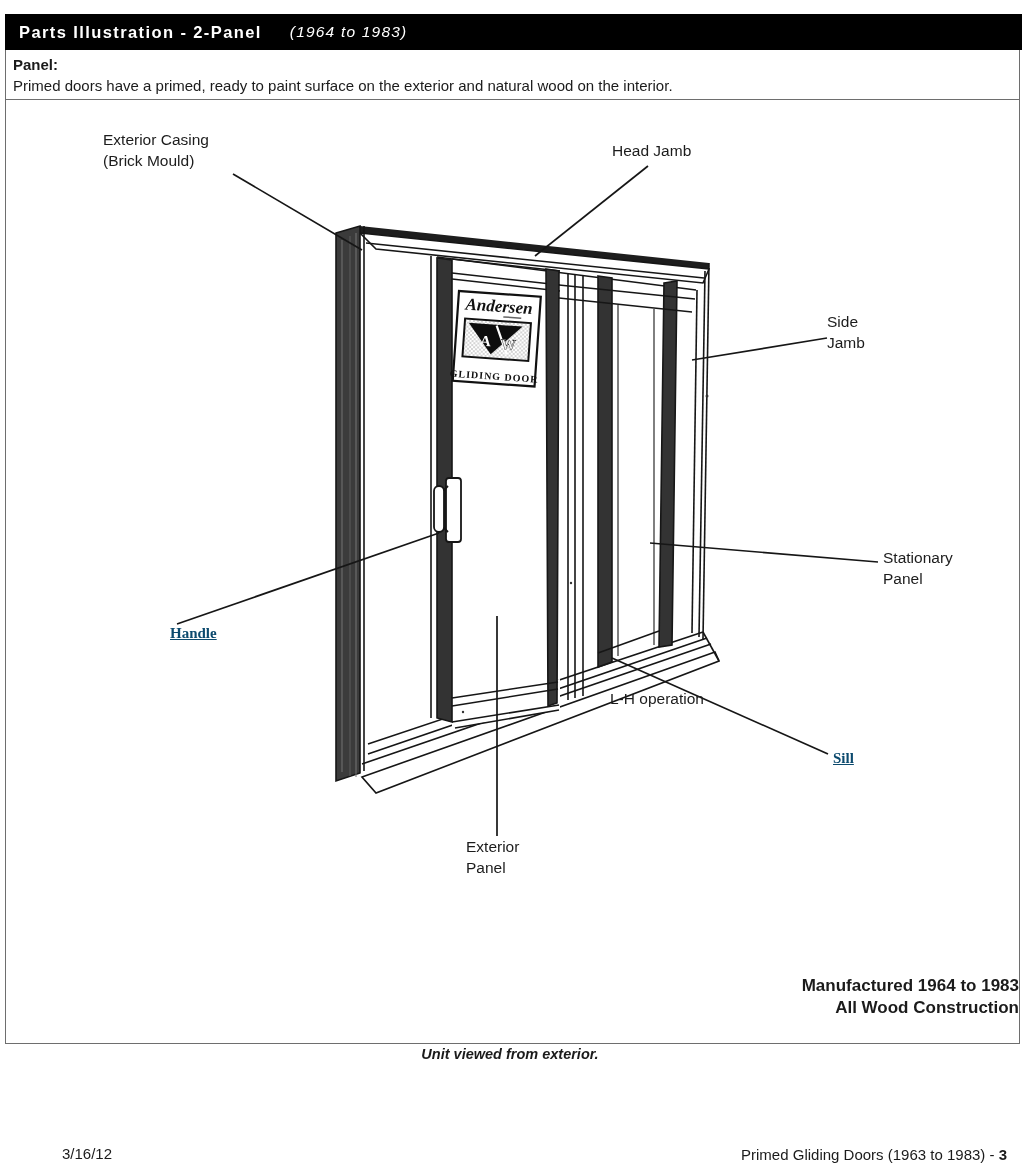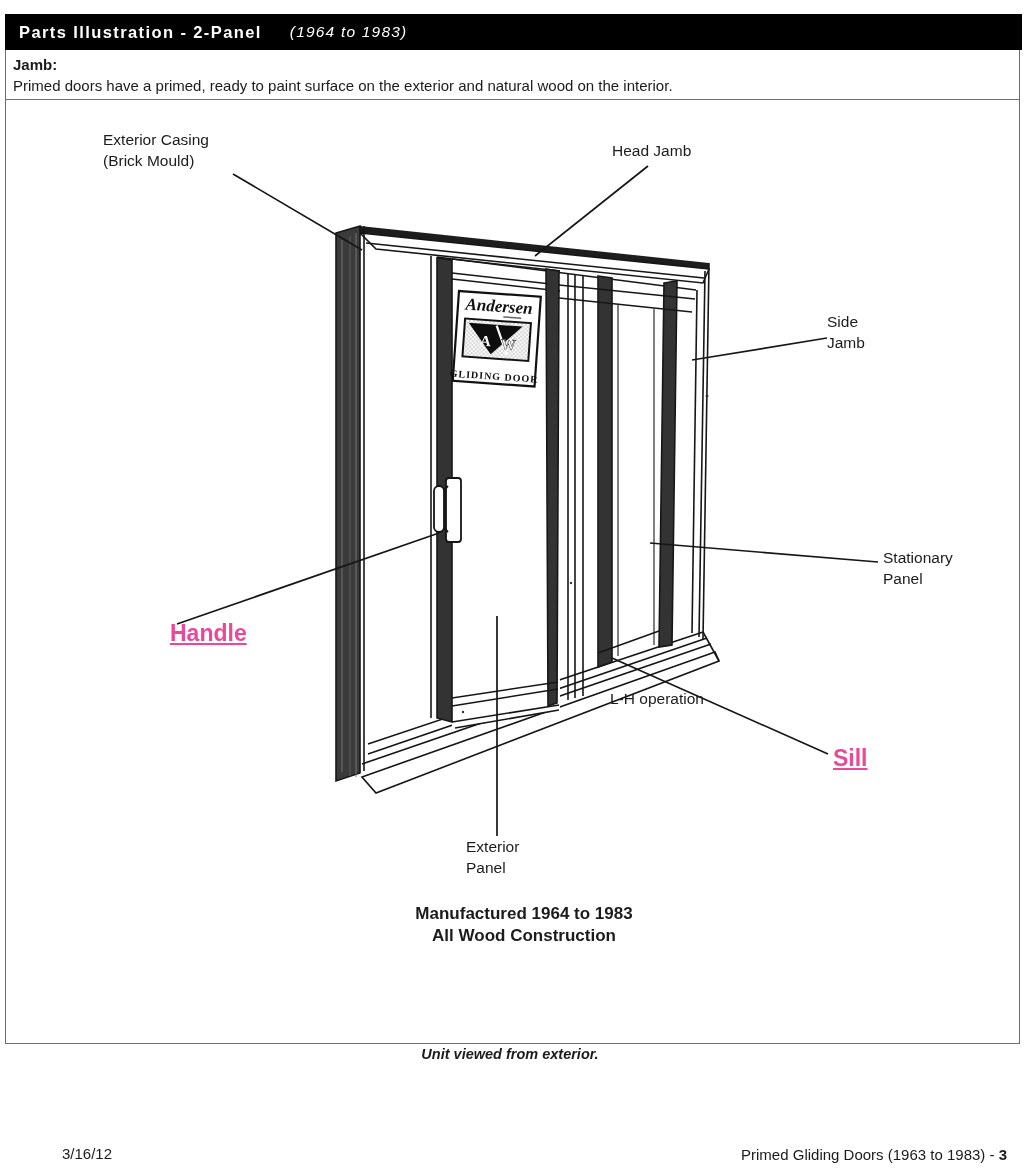--- a/index.html
+++ b/index.html
@@ -17,45 +17,45 @@
             border-left:1px solid #6e6e6e;border-right:1px solid #6e6e6e;padding:4px 0 0 7px;}
   .note-label{font-weight:bold;font-size:15px;line-height:21px;}
   .note-text{font-size:15px;line-height:21px;}
 
   
   .figure-box{position:absolute;left:5px;top:92px;width:1013px;height:943px;border:1px solid #6e6e6e;}
   .figure-box svg{position:absolute;left:0;top:0;}
 
   .lbl{position:absolute;font-size:15.5px;line-height:21px;color:#1c1c1c;white-space:nowrap;}
   .lbl span{display:block;}
-  .link{position:absolute;font-size:23px;line-height:22px;font-weight:bold;text-decoration:underline;
-        color:#ec4899;white-space:nowrap;cursor:pointer;}
-
-  .captions{position:absolute;left:0;top:803px;width:100%;text-align:center;padding-left:23px;box-sizing:border-box;}
+  .link{position:absolute;font-size:15px;line-height:22px;font-weight:bold;text-decoration:underline;
+        color:#0c4a6e;white-space:nowrap;cursor:pointer;font-family:Liberation Serif, serif;}
+
+  .captions{position:absolute;left:0;top:875px;width:100%;text-align:right;padding-left:23px;box-sizing:border-box;}
   .cap-line{font-weight:bold;font-size:17px;line-height:22px;}
   .cap-title{font-weight:bold;font-size:18px;line-height:22px;margin-top:14px;letter-spacing:0.2px;}
 
   .exterior-caption{position:absolute;left:0;top:1039px;width:1032px;text-align:center;
                     font-weight:bold;font-style:italic;font-size:14.5px;padding-right:12px;box-sizing:border-box;}
 
   .footer-date{position:absolute;left:62px;top:1138px;font-size:15px;}
   .footer-right{position:absolute;right:25px;top:1139px;font-size:15px;white-space:nowrap;}
 </style>
 </head>
 <body>
 
 <div class="page">
 
   <div class="header-bar">
     <span class="header-title">Parts Illustration - 2-Panel</span>
     <span class="header-sub">(1964 to 1983)</span>
   </div>
 
   <div class="note-sec">
-    <div class="note-label">Jamb:</div>
+    <div class="note-label">Panel:</div>
     <div class="note-text">Primed doors have a primed, ready to paint surface on the exterior and natural wood on the interior.</div>
   </div>
 
   <div class="figure-box">
 
     <svg width="1013" height="943" viewBox="0 0 1013 943">
       <defs>
         <pattern id="dots" width="4" height="4" patternUnits="userSpaceOnUse">
           <rect width="4" height="4" fill="#fff"></rect>
           <circle cx="1" cy="1" r="0.7" fill="#8a8a8a"></circle>

